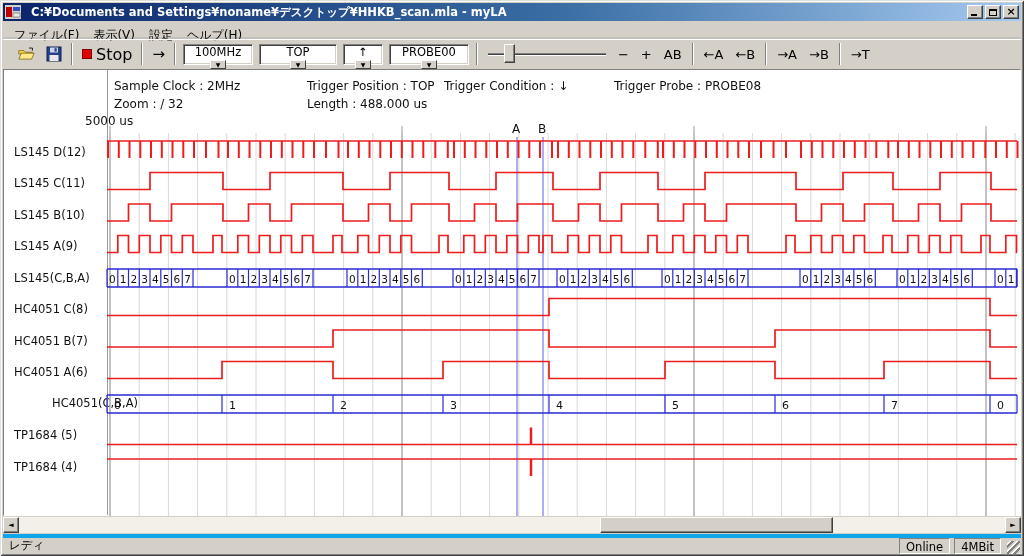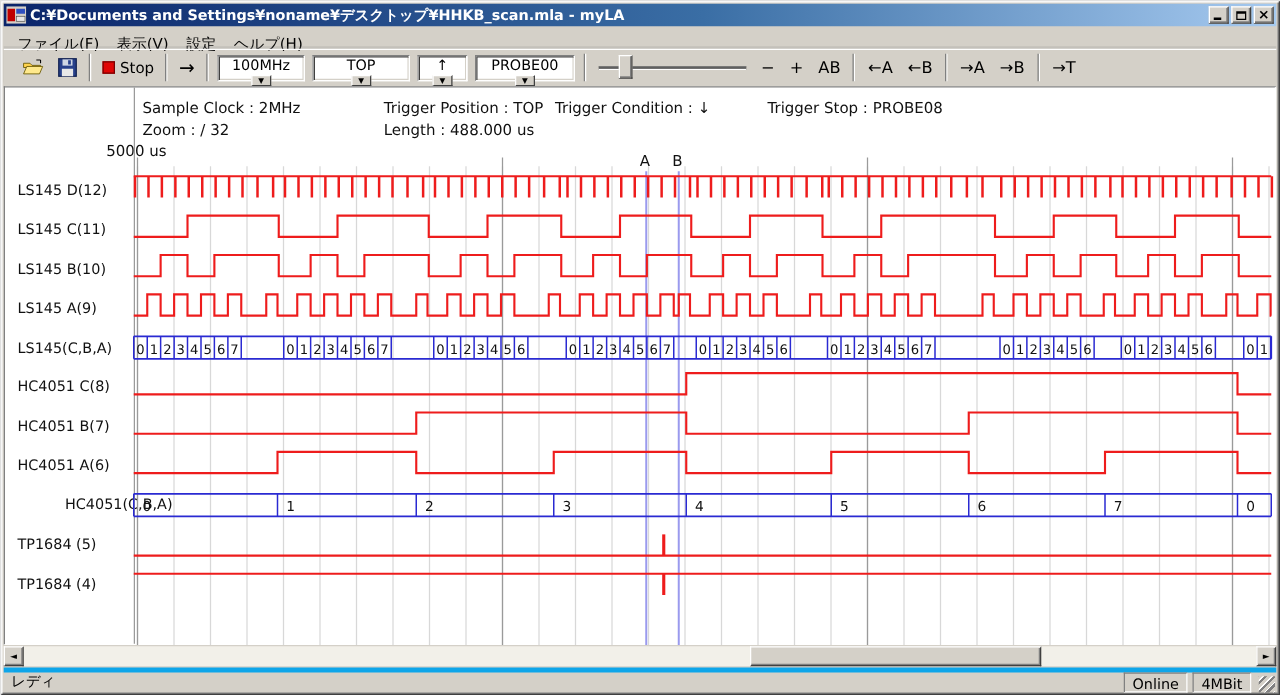--- a/index.html
+++ b/index.html
@@ -6,42 +6,42 @@
   html,body { width:1024px; height:556px; overflow:hidden; }
   body { font-family:"DejaVu Sans","Liberation Sans",sans-serif; font-size:12px; background:#d4d0c8; }
 
   #window { position:absolute; inset:0; background:#d4d0c8;
     box-shadow: inset 1px 1px 0 #dfdfdf, inset -1px -1px 0 #404040, inset 2px 2px 0 #fff, inset -2px -2px 0 #808080; }
 
   
   #titlebar { position:absolute; left:3px; top:3px; right:3px; height:18px;
     background:linear-gradient(to right,#0a246a,#3a6ea5 55%,#a6caf0); display:flex; align-items:center; }
   #app-icon { width:16px; height:14px; margin:0 3px 0 2px; flex:0 0 auto; }
-  #title-text { color:#fff; font-weight:bold; font-size:11.5px; white-space:nowrap; overflow:hidden; flex:1 1 auto; }
+  #title-text { color:#fff; font-weight:bold; font-size:11.5px; white-space:nowrap; overflow:hidden; flex:1 1 auto;margin-left:7px; }
   .tb-btns { display:flex; gap:2px; margin-right:2px; }
   .tb-btn { width:16px; height:14px; background:#d4d0c8; border:1px solid;
     border-color:#fff #404040 #404040 #fff; box-shadow:inset -1px -1px 0 #808080;
     display:flex; align-items:center; justify-content:center; position:relative; }
   .glyph-min { position:absolute; left:3px; bottom:2px; width:6px; height:2px; background:#000; }
   .glyph-max { width:8px; height:7px; border:1px solid #000; border-top-width:2px; }
   .glyph-close { font-size:11px; font-weight:bold; line-height:10px; color:#000; }
 
   
   #menubar { position:absolute; left:3px; top:22px; right:3px; height:26px;
     display:flex; align-items:center; padding-left:4px; gap:0; }
   .menu-item { padding:1px 7px; font-size:12px; color:#000; }
 
   
   #toolbar { position:absolute; left:3px; top:39px; right:3px; height:29px;
     border-top:1px solid #fff; box-shadow:0 -2px 0 #80808033; display:flex; align-items:center; }
   .tsep { width:2px; height:22px; margin:0 4px; border-left:1px solid #808080; border-right:1px solid #fff; }
   .tool-btn { height:24px; display:flex; align-items:center; justify-content:center;
     padding:0 5px; color:#000; }
   .icon-btn { width:27px; }
-  #stop-btn { gap:4px; font-size:12px; }
+  #stop-btn { gap:4px; font-size:16px; }
   #stop-square { width:10px; height:10px; background:#e00505; border:1px solid #700; }
   .arrow-run { font-size:15px; }
   .combo { height:21px; background:#fff; border:1px solid; border-color:#808080 #fff #fff #808080;
     box-shadow:inset 1px 1px 0 #404040, inset -1px -1px 0 #d4d0c8;
     display:flex; align-items:center; margin:0 3px;flex-direction:column; }
   .combo-text { flex:1; padding:0 4px; font-size:11.5px; white-space:nowrap; }
   .combo-arrow { width:16px; height:17px; margin:1px; background:#d4d0c8; border:1px solid;
     border-color:#fff #404040 #404040 #fff; display:flex; align-items:center; justify-content:center;
     font-size:6px; color:#000; }
   #combo-clock { width:70px; } #combo-trigpos { width:78px; } #combo-edge { width:40px; } #combo-probe { width:80px; }
@@ -174,21 +174,21 @@
     <span class="tool-btn tool-label">→A</span>
     <span class="tool-btn tool-label">→B</span>
     <span class="tsep"></span>
     <span class="tool-btn tool-label">→T</span>
   </div>
 
   <div id="client">
     <span class="info-text" style="left:110px;top:9px">Sample Clock : 2MHz</span>
     <span class="info-text" style="left:303px;top:9px">Trigger Position : TOP</span>
     <span class="info-text" style="left:440px;top:9px">Trigger Condition : ↓</span>
-    <span class="info-text" style="left:610px;top:9px">Trigger Stop : PROBE08</span>
+    <span class="info-text" style="left:610px;top:9px">Trigger Probe : PROBE08</span>
     <span class="info-text" style="left:110px;top:27px">Zoom : /  32</span>
     <span class="info-text" style="left:303px;top:27px">Length : 488.000 us</span>
     <span id="time-label" style="left:81px;top:44px;position:absolute">5000 us</span>
     <div id="channel-labels">
         <div class="channel-label" style="top: 74.5px;">LS145 D(12)</div>
         <div class="channel-label" style="top: 106px;">LS145 C(11)</div>
         <div class="channel-label" style="top: 137.5px;">LS145 B(10)</div>
         <div class="channel-label" style="top: 169px;">LS145 A(9)</div>
         <div class="channel-label" style="top: 200.5px;">LS145(C,B,A)</div>
         <div class="channel-label" style="top: 232px;">HC4051 C(8)</div>

